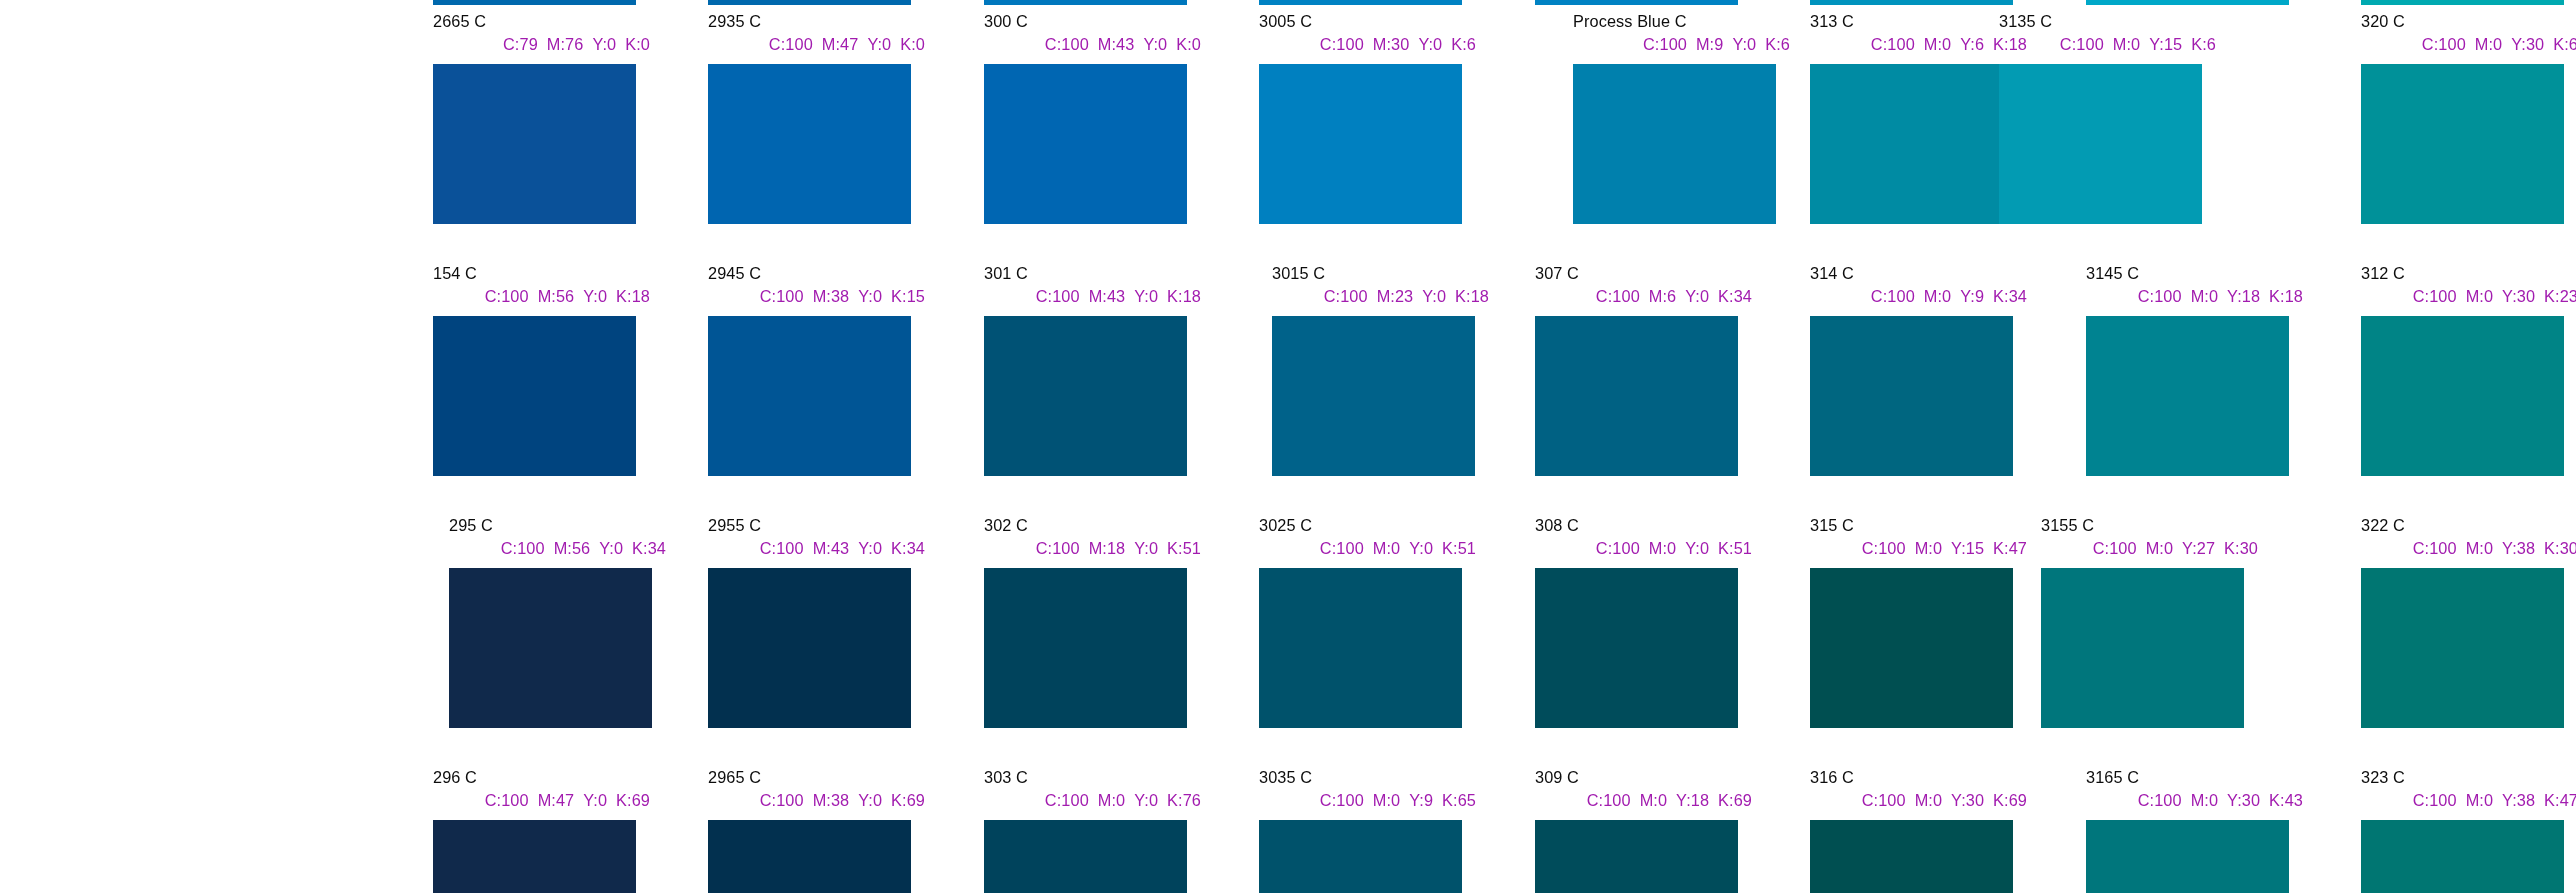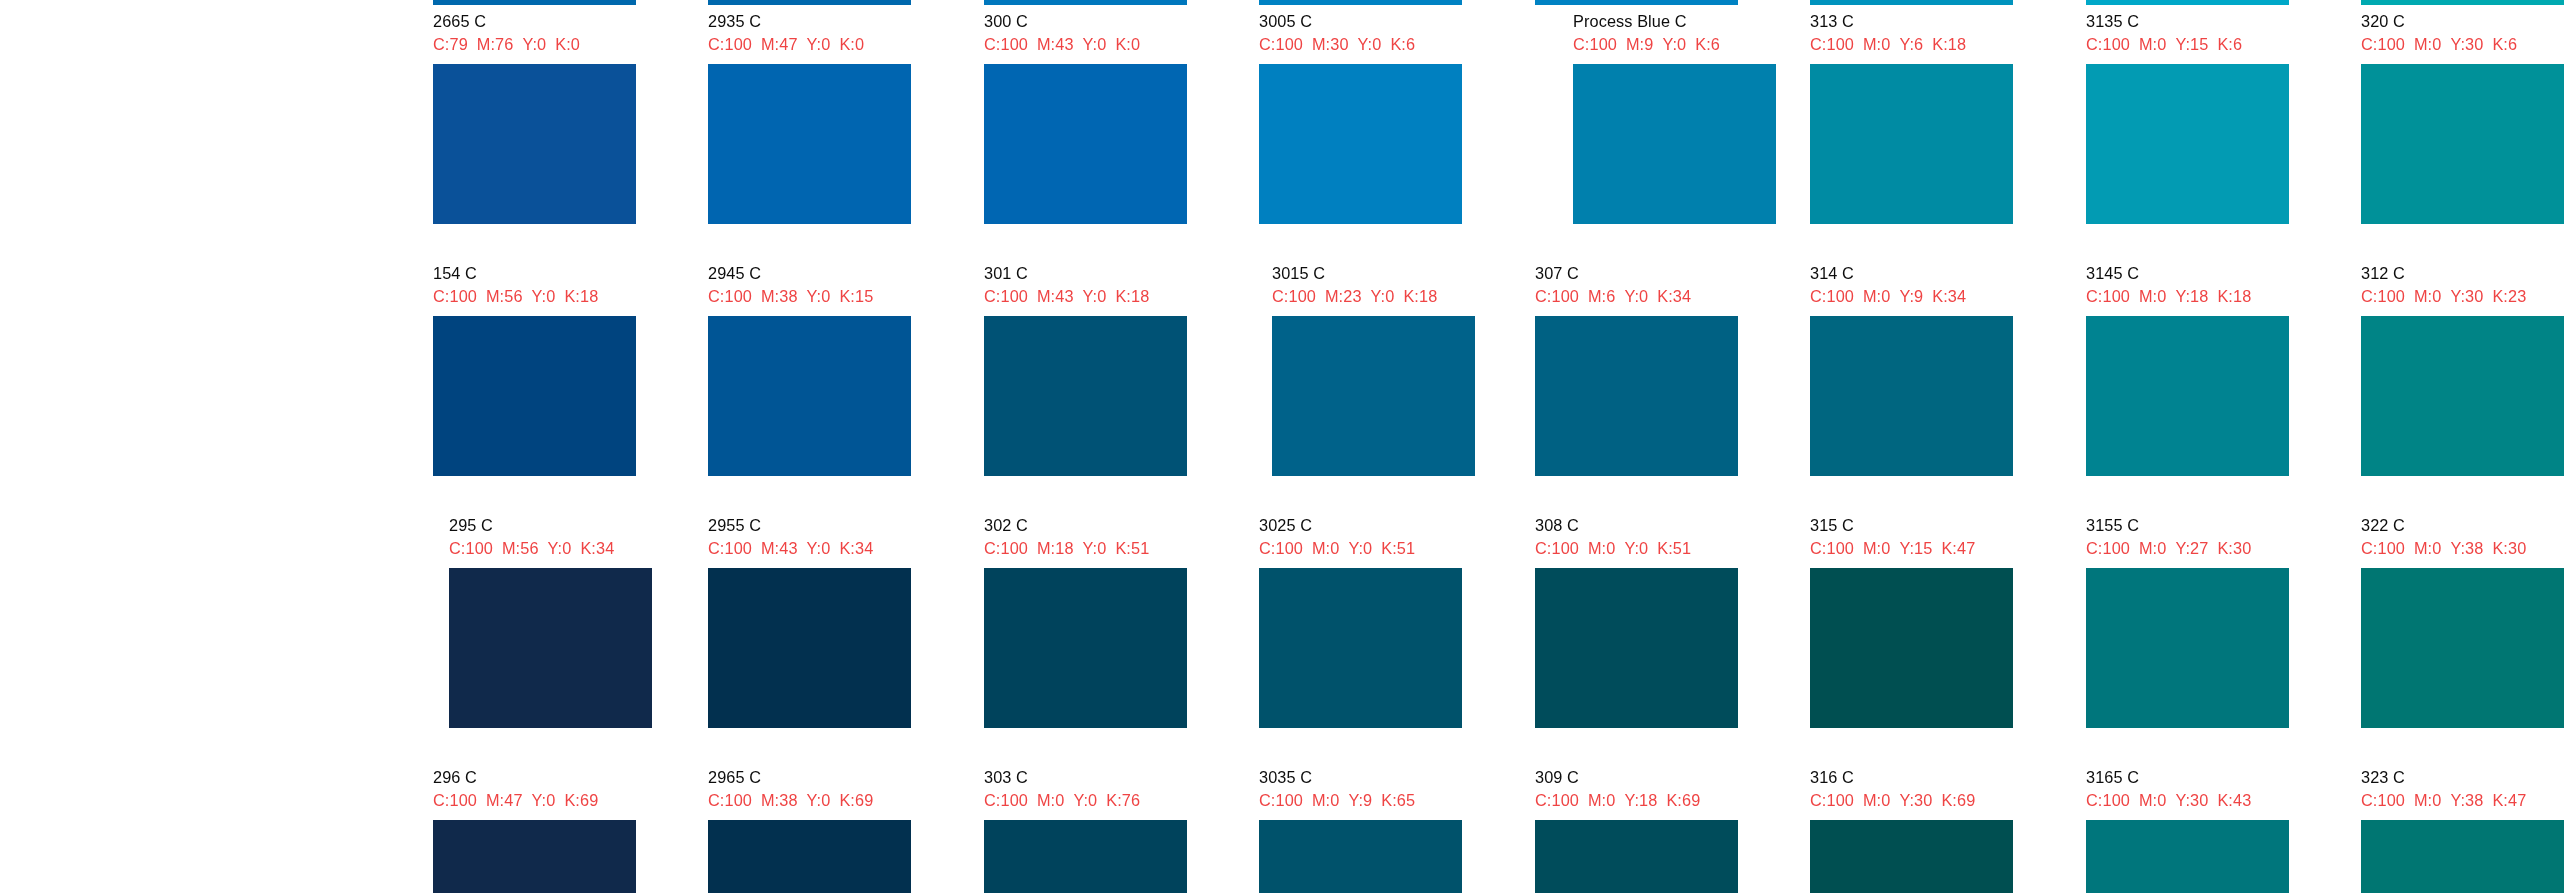--- a/index.html
+++ b/index.html
@@ -66,21 +66,22 @@
     line-height: 23px;
     letter-spacing: 0.1px;
     white-space: nowrap;
     color: #0d0d0d;
   }
   .swatch-cmyk {
     font-size: 16.3px;
     line-height: 23px;
     letter-spacing: 0.1px;
     white-space: nowrap;
-    color: #ef4444;
+    color: #a21caf;
+    text-align: right;
   }
   .swatch-cmyk .ch {
     margin-right: 9px;
   }
   .swatch-cmyk .ch:last-child {
     margin-right: 0;
   }
   .swatch {
     width: 203px;
     height: 160px;
@@ -140,21 +141,21 @@
           </div>
           <div class="swatch" style="background: rgb(0, 128, 173);"></div>
         </div>
         <div class="cell" style="left: 1377px;">
           <div class="labels">
             <div class="swatch-name">313 C</div>
             <div class="swatch-cmyk"><span class="ch">C:100</span><span class="ch">M:0</span><span class="ch">Y:6</span><span class="ch">K:18</span></div>
           </div>
           <div class="swatch" style="background: rgb(0, 139, 163);"></div>
         </div>
-        <div class="cell" style="left: 1653px;">
+        <div class="cell" style="left: 1566px;">
           <div class="labels">
             <div class="swatch-name">3135 C</div>
             <div class="swatch-cmyk"><span class="ch">C:100</span><span class="ch">M:0</span><span class="ch">Y:15</span><span class="ch">K:6</span></div>
           </div>
           <div class="swatch" style="background: rgb(2, 155, 179);"></div>
         </div>
         <div class="cell" style="left: 1928px;">
           <div class="labels">
             <div class="swatch-name">320 C</div>
             <div class="swatch-cmyk"><span class="ch">C:100</span><span class="ch">M:0</span><span class="ch">Y:30</span><span class="ch">K:6</span></div>
@@ -256,21 +257,21 @@
           </div>
           <div class="swatch" style="background: rgb(0, 76, 91);"></div>
         </div>
         <div class="cell" style="left: 1377px;">
           <div class="labels">
             <div class="swatch-name">315 C</div>
             <div class="swatch-cmyk"><span class="ch">C:100</span><span class="ch">M:0</span><span class="ch">Y:15</span><span class="ch">K:47</span></div>
           </div>
           <div class="swatch" style="background: rgb(0, 79, 81);"></div>
         </div>
-        <div class="cell" style="left: 1653px;">
+        <div class="cell" style="left: 1608px;">
           <div class="labels">
             <div class="swatch-name">3155 C</div>
             <div class="swatch-cmyk"><span class="ch">C:100</span><span class="ch">M:0</span><span class="ch">Y:27</span><span class="ch">K:30</span></div>
           </div>
           <div class="swatch" style="background: rgb(0, 118, 124);"></div>
         </div>
         <div class="cell" style="left: 1928px;">
           <div class="labels">
             <div class="swatch-name">322 C</div>
             <div class="swatch-cmyk"><span class="ch">C:100</span><span class="ch">M:0</span><span class="ch">Y:38</span><span class="ch">K:30</span></div>

